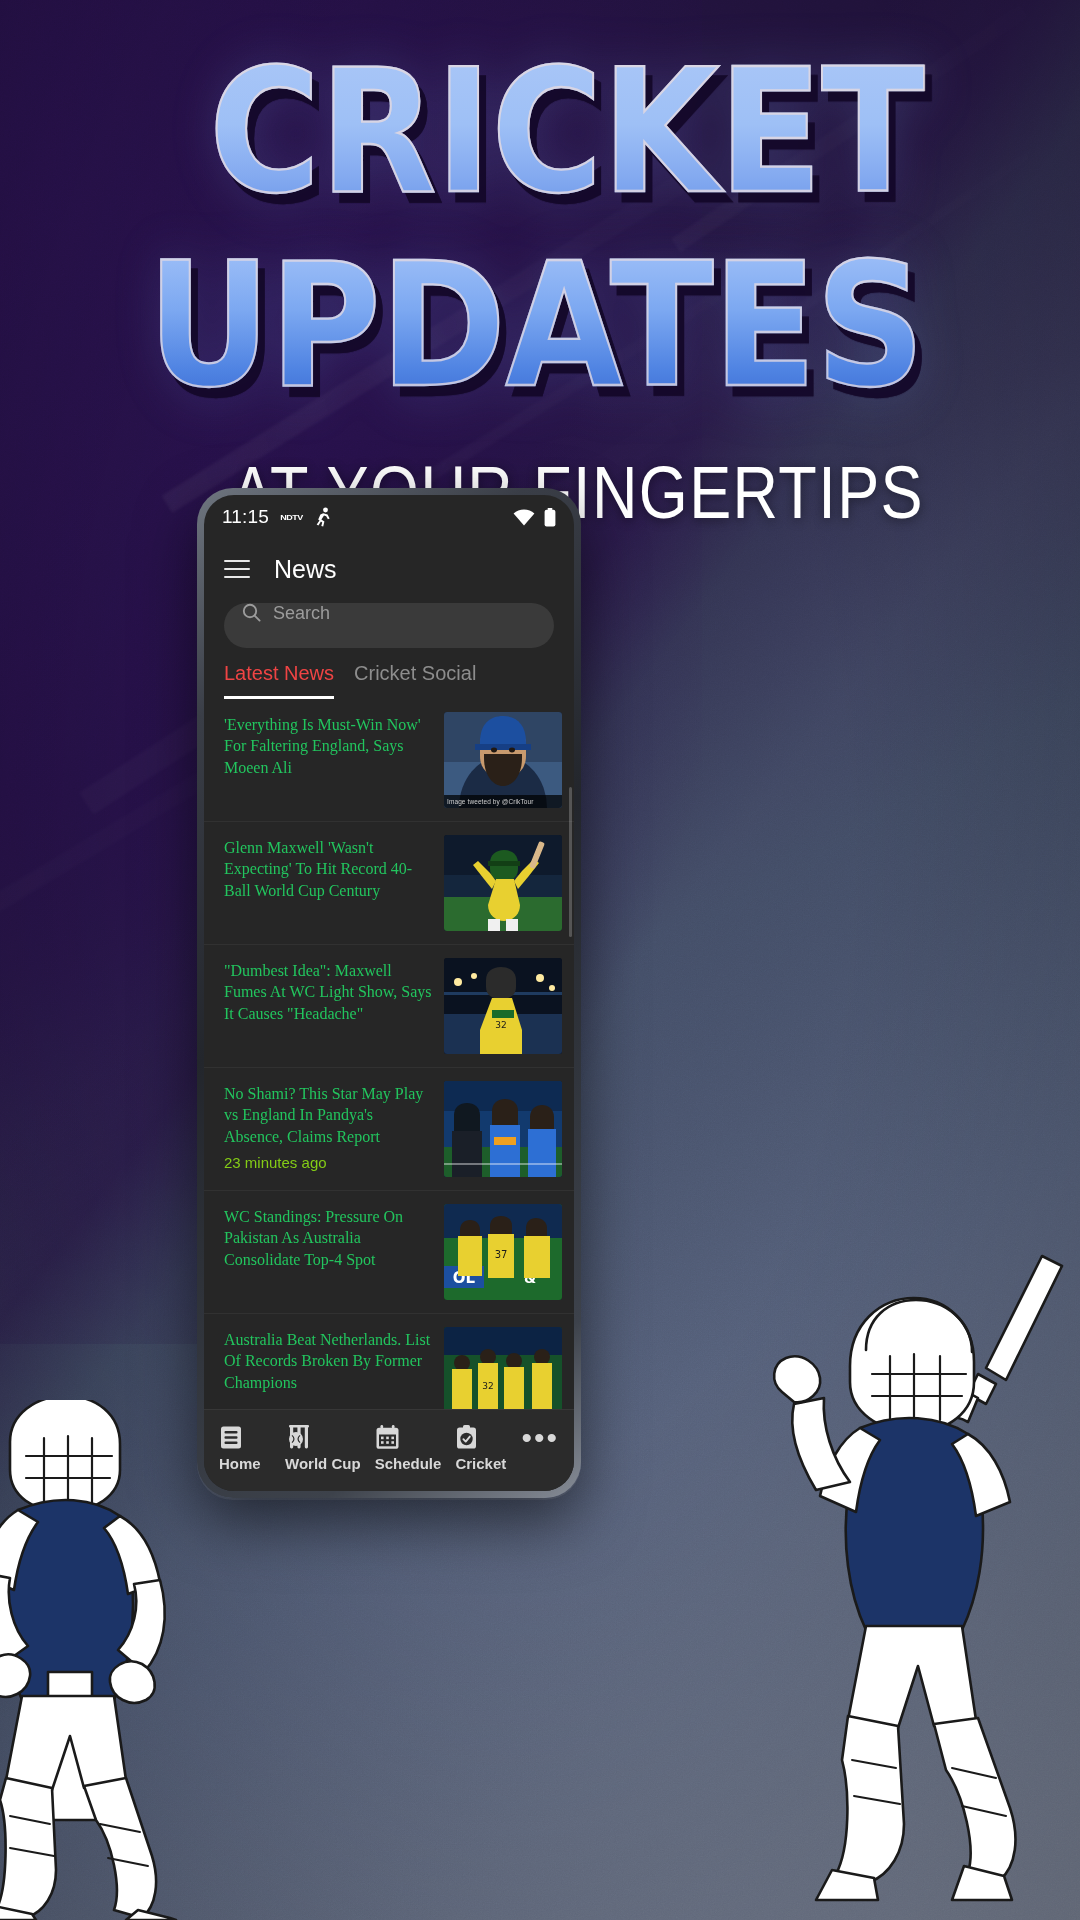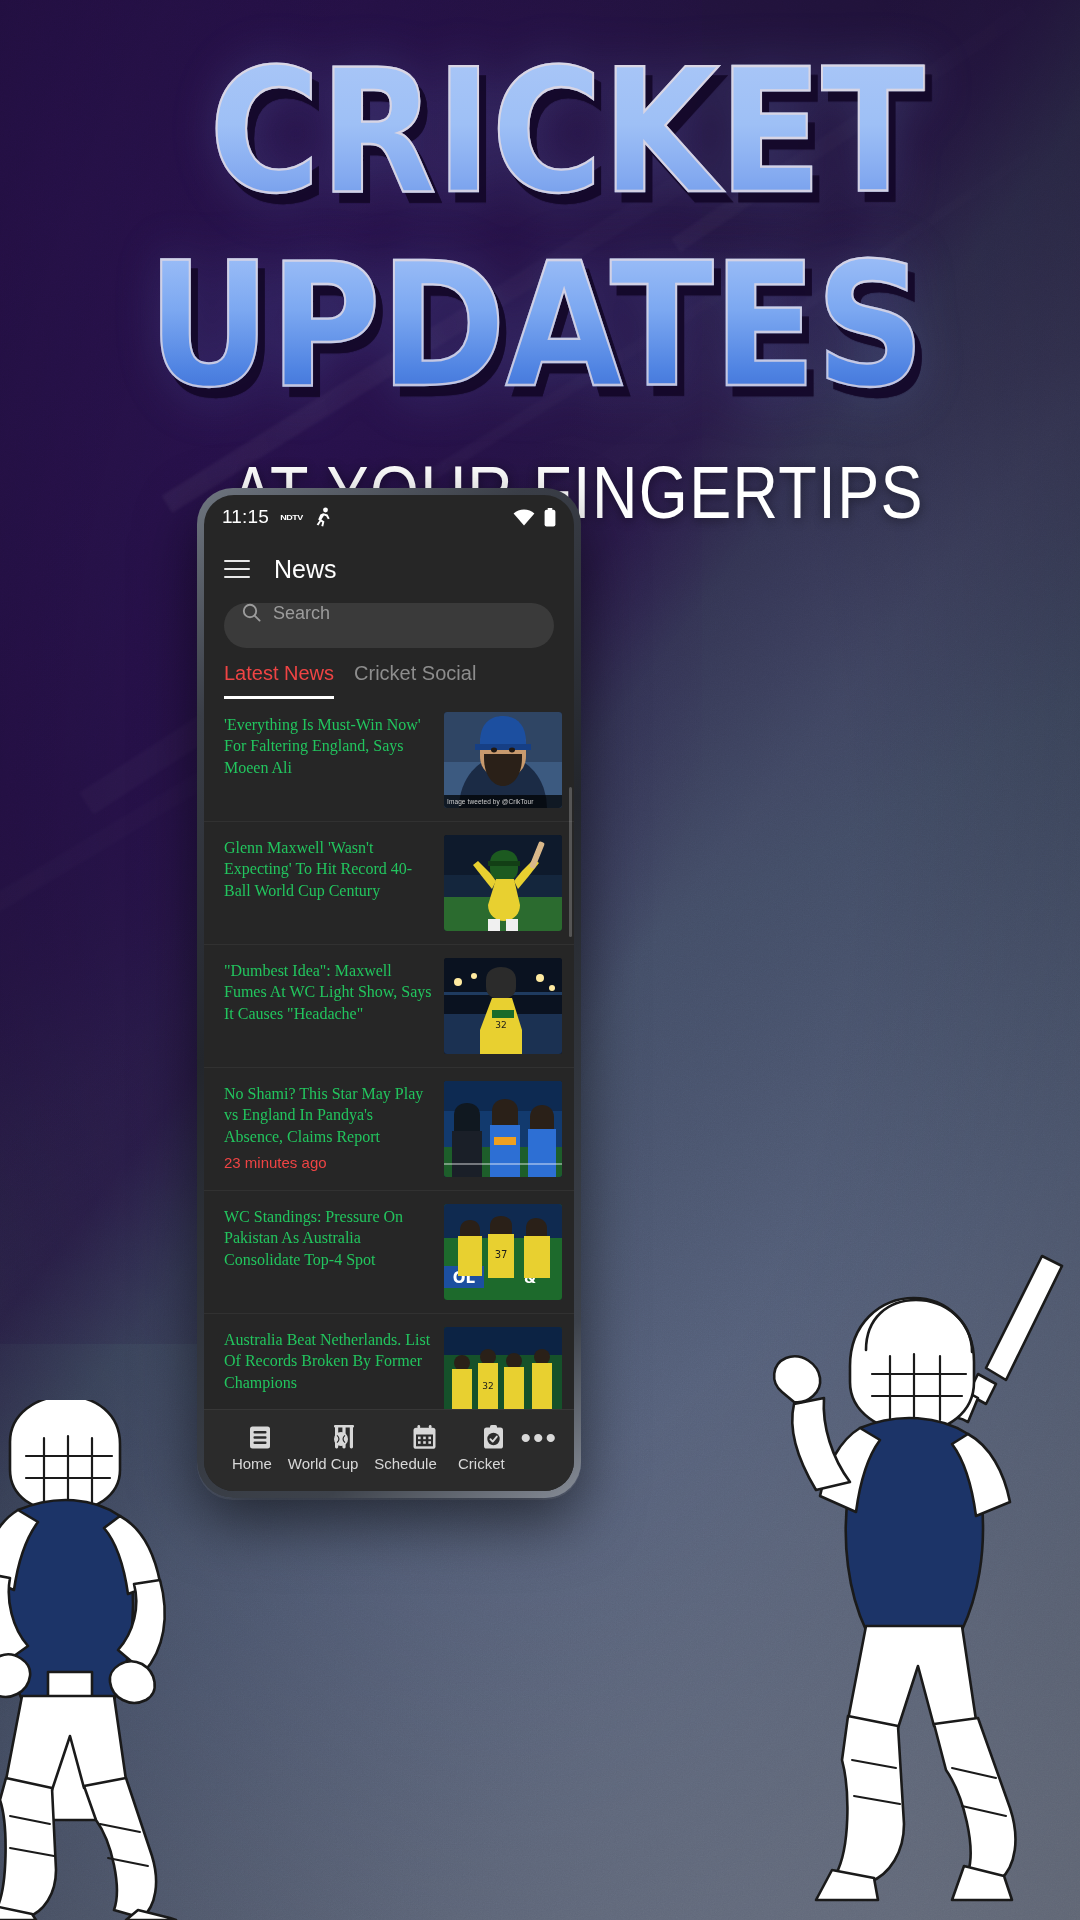--- a/index.html
+++ b/index.html
@@ -122,21 +122,21 @@
 
   
   #newslist { flex:1 1 auto; overflow:hidden; position:relative; }
   .news-item {
     display:flex; align-items:flex-start; gap:10px;
     padding:13px 12px 13px 20px; min-height:100px;
     border-bottom:1px solid rgba(255,255,255,0.055);
   }
   .news-text { flex:1 1 auto; padding-top:2px; }
   .news-title { color:#22c55e; font-size:16px; line-height:1.33;font-family:Liberation Serif, serif; }
-  .news-time { color:#ef4444; font-size:15px; margin-top:7px; }
+  .news-time { color:#84cc16; font-size:15px; margin-top:7px; }
   .news-thumb {
     flex:0 0 118px; width:118px; height:96px; border-radius:3px;
     overflow:hidden; position:relative; background:#11161f;
   }
   .news-thumb svg { display:block; width:100%; height:100%; }
   .thumb-cap {
     position:absolute; left:0; right:0; bottom:0; height:13px;
     background:rgba(0,0,0,.72); color:#cfcfcf; font-size:6.5px;
     display:flex; align-items:center; padding-left:3px; letter-spacing:.1px;
   }
@@ -144,21 +144,21 @@
     position:absolute; right:2px; top:88px; width:3px; height:150px;
     border-radius:2px; background:rgba(255,255,255,.22);
   }
 
   
   #bottomnav {
     flex:0 0 82px; display:flex; align-items:center; justify-content:space-around;
     padding:0 8px 6px 8px; background:#2b2b2b;
     border-top:1px solid rgba(255,255,255,.06);
   }
-  .nav-item { display:flex; flex-direction:column; align-items:flex-end; gap:5px; cursor:pointer; min-width:52px; }
+  .nav-item { display:flex; flex-direction:column; align-items:flex-start; gap:5px; cursor:pointer; min-width:52px;font-weight:bold; }
   .nav-label { color:#d8d8d8; font-size:15px; }
   .nav-icon { height:26px; display:flex; align-items:flex-end; justify-content:center; }
   #nav-more { color:#d8d8d8; font-size:30px; line-height:14px; letter-spacing:2px; padding-bottom:20px; cursor:pointer; }
 </style>
 </head>
 <body>
 
 <div id="bg">
   <div class="bg-base"></div>
   <div class="bg-purple-wash"></div>

